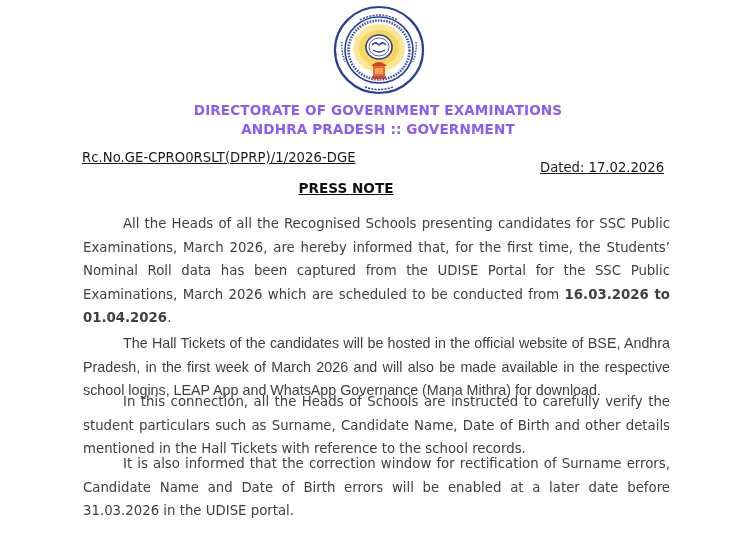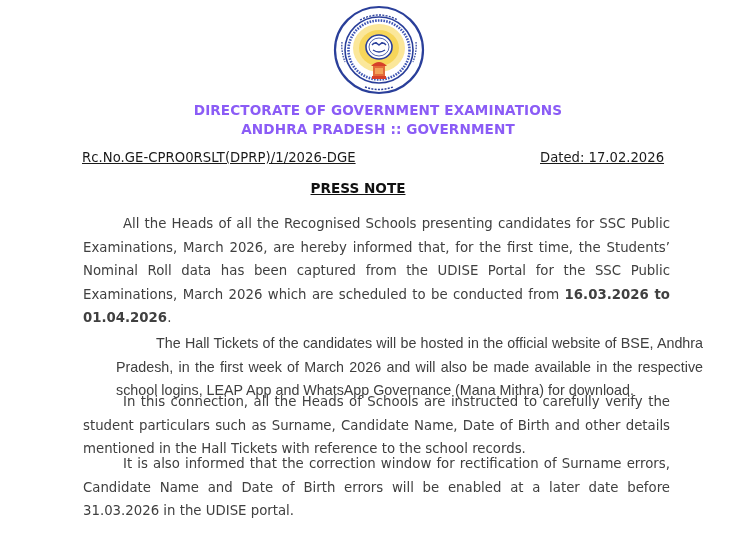--- a/index.html
+++ b/index.html
@@ -40,28 +40,28 @@
       top: 150px;
       font-size: 13.2px;
       text-decoration: underline;
       color: #1a1a1a;
       letter-spacing: 0.05px;
       text-align: right;
     }
     .dated {
       position: absolute;
       left: 540px;
-      top: 150px;
+      top: 160px;
       font-size: 13.2px;
       text-decoration: underline;
       color: #1a1a1a;
     }
     .press-note {
       position: absolute;
-      left: 12px;
+      left: 0;
       width: 692px;
       top: 180px;
       text-align: center;
       font-size: 13.6px;
       font-weight: bold;
       text-decoration: underline;
       color: #111;
     }
     .para {
       position: absolute;
@@ -76,21 +76,20 @@
       display: inline-block;
       width: 40px;
     }
     .p1 { top: 212px; }
     .p2 { top: 332px; }
     .p3 { top: 390px; }
     .p4 { top: 452px; }
     .condensed {
       font-family: "Liberation Sans", sans-serif;
       font-size: 14.3px;
-      margin-left: 33px;
     }
     b { font-weight: bold; }
   </style>
 </head>
 <body>
 
 <svg class="emblem" viewBox="0 0 94 92">
 
   <ellipse cx="47" cy="46" rx="44" ry="43" fill="#ffffff" stroke="#2a3f9a" stroke-width="2.2"></ellipse>
   <ellipse cx="47" cy="46" rx="34" ry="33" fill="none" stroke="#2a3f9a" stroke-width="1.6"></ellipse>

